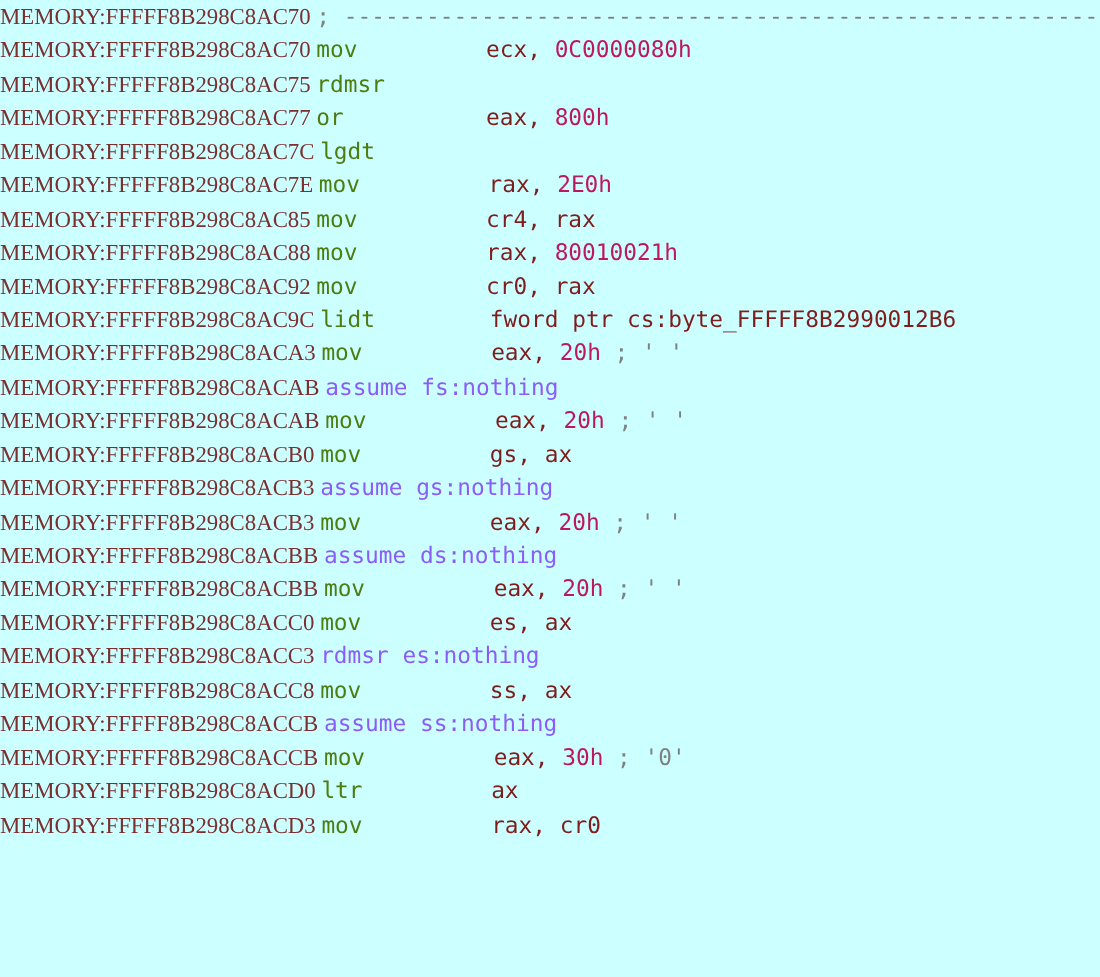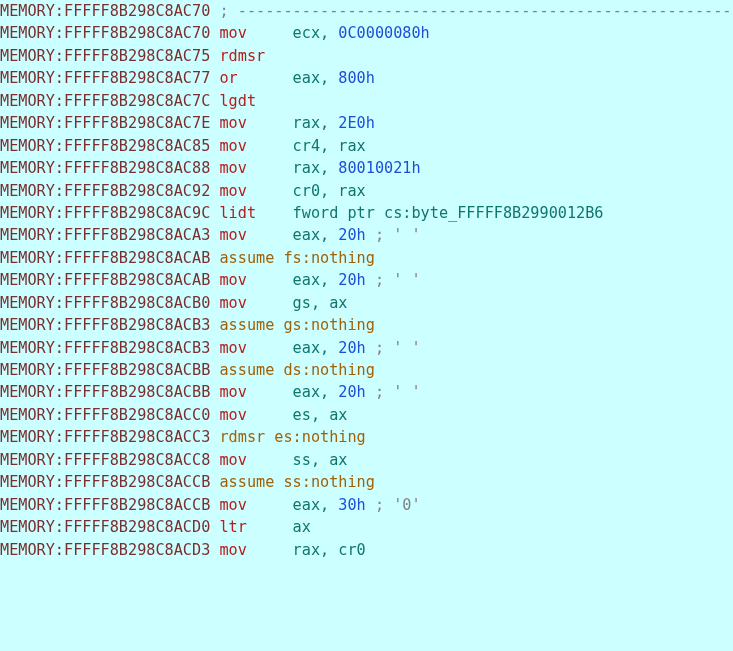--- a/index.html
+++ b/index.html
@@ -23,26 +23,26 @@
   }
   .line {
     height: 22.45px;
     line-height: 22.45px;
     font-size: 15.2px;
     white-space: pre;
     letter-spacing: 0px;
     display: block;
     overflow: hidden;
   }
-  .addr      { color: #7B2F2F; }
-  .mnem      { color: #b91c1c; }
-  .op        { color: #0f766e; }
-  .num       { color: #1d4ed8; }
+  .addr      { color: #7B2F2F; font-family: Liberation Serif, serif; }
+  .mnem      { color: #4d7c0f; }
+  .op        { color: #7f1d1d; margin-left: 40px; }
+  .num       { color: #be185d; }
   .cmt       { color: #808080; }
-  .assume    { color: #a16207; margin-top: 17px; }
+  .assume    { color: #8b5cf6; margin-top: 17px; }
   .sep       { color: #808080; }
 </style>
 </head>
 <body>
 
 <div id="disasm">
     <div class="line"><span class="addr">MEMORY:FFFFF8B298C8AC70 </span><span class="sep">; -----------------------------------------------------------</span></div>
     <div class="line"><span class="addr">MEMORY:FFFFF8B298C8AC70 </span><span class="mnem">mov     </span><span class="op">ecx, </span><span class="num">0C0000080h</span></div>
     <div class="line"><span class="addr">MEMORY:FFFFF8B298C8AC75 </span><span class="mnem">rdmsr</span></div>
     <div class="line"><span class="addr">MEMORY:FFFFF8B298C8AC77 </span><span class="mnem">or      </span><span class="op">eax, </span><span class="num">800h</span></div>

